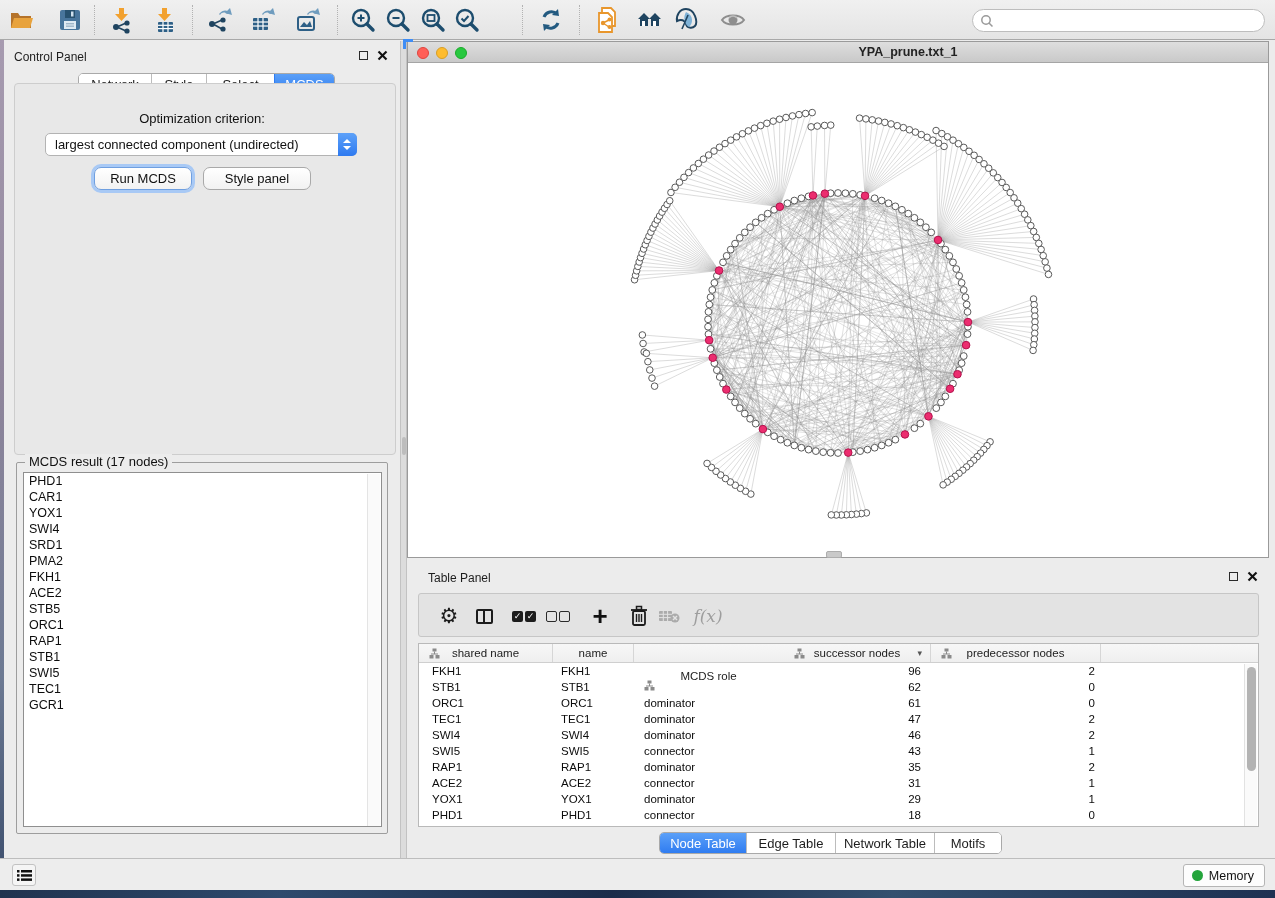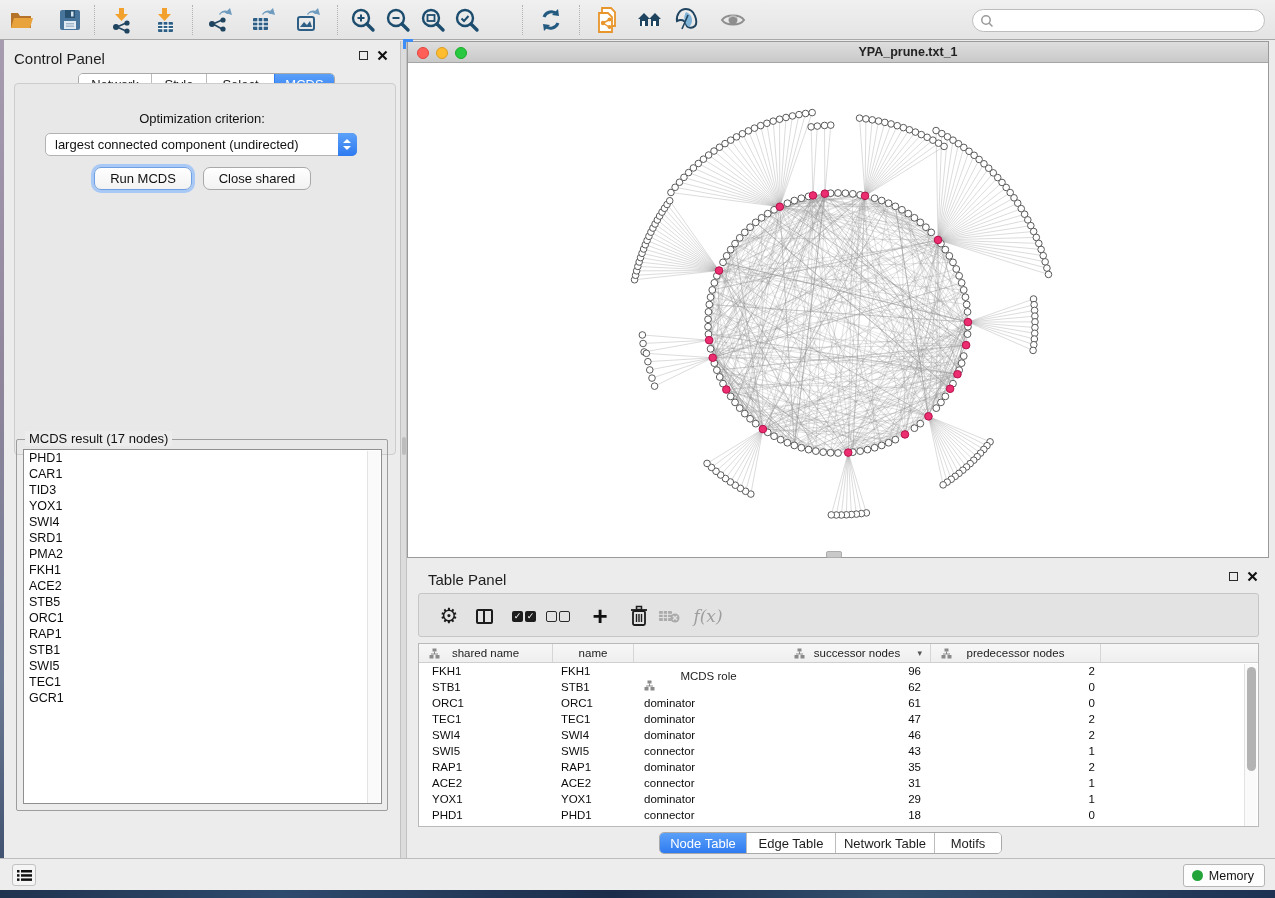--- a/index.html
+++ b/index.html
@@ -17,21 +17,21 @@
   .toolbar { position:absolute; left:0; top:0; width:1275px; height:40px;
              background:linear-gradient(180deg,#f0f0f0,#e4e4e4); border-bottom:1px solid #a8a8a8; }
   .tb-icon { position:absolute; top:4px; width:32px; height:32px; display:flex; align-items:center; justify-content:center; cursor:pointer; }
   .tb-sep { position:absolute; top:5px; height:30px; width:0; border-left:1px dotted #b2b2b2; }
   .search-wrap { position:absolute; left:972px; top:9px; width:293px; height:23px; background:#fff;
                  border:1px solid #bdbdbd; border-radius:12px; display:flex; align-items:center; padding-left:7px; }
   .search-input { border:none; outline:none; background:transparent; font-size:12px; width:250px; margin-left:5px; }
 
   
   .control-panel { position:absolute; left:4px; top:41px; width:396px; height:817px; background:#ececec; }
-  .panel-title { position:absolute; left:10px; top:9px; font-size:15px; color:#1d1d1d; }
+  .panel-title { position:absolute; left:10px; top:9px; font-size:12px; color:#1d1d1d; }
   .panel-ctrls { position:absolute; right:12px; top:9px; display:flex; gap:9px; align-items:center; }
   .float-box { width:9px; height:9px; border:1.5px solid #2a2a2a; cursor:pointer; }
   .cp-tabs { position:absolute; left:74px; top:32px; display:flex; height:22px;
              border:1px solid #a9a9a9; border-radius:5px; overflow:hidden; background:#fff; }
   .cp-tab { display:flex; align-items:center; justify-content:center; font-size:13px; color:#1d1d1d;
             background:#fff; cursor:pointer; border-left:1px solid #bcbcbc; }
   .cp-tab:first-child { border-left:none; }
   .cp-tab.active { background:linear-gradient(180deg,#5ba0f8,#2f7cf1); color:#fff; border-left-color:#2f7cf1; }
   .cp-content { position:absolute; left:10px; top:42px; width:382px; height:372px;
                 background:#e8e8e8; border:1px solid #cdcdcd; border-radius:4px; }
@@ -41,21 +41,21 @@
   .dropdown-text { font-size:13px; color:#111; padding-left:9px; flex:1; white-space:nowrap; }
   .dropdown-stepper { width:22px; height:23px; margin:-1px; background:linear-gradient(180deg,#5da1f9,#2e7af0);
                       border-radius:0 5px 5px 0; display:flex; flex-direction:column; align-items:center; justify-content:center; gap:3px; }
   .chev-up { width:0; height:0; border-left:4px solid transparent; border-right:4px solid transparent; border-bottom:4px solid #fff; }
   .chev-dn { width:0; height:0; border-left:4px solid transparent; border-right:4px solid transparent; border-top:4px solid #fff; }
   .cp-btn { position:absolute; top:126px; height:23px; background:linear-gradient(180deg,#ffffff,#f2f2f2);
             border:1px solid #a9a9a9; border-radius:7px; font-size:13px; color:#111;
             display:flex; align-items:center; justify-content:center; cursor:pointer; }
   .btn-run { left:90px; width:98px; box-shadow:0 0 0 3px #a8c9f5; border-color:#6f9fe0; }
   .btn-close { left:199px; width:108px; }
-  .result-group { position:absolute; left:12px; top:398px; width:372px; height:372px;
+  .result-group { position:absolute; left:12px; top:421px; width:372px; height:372px;
                   border:1px solid #9d9d9d; border-radius:2px; }
   .result-legend { position:absolute; left:8px; top:-9px; background:#ececec; padding:0 4px; font-size:13px; color:#111; }
   .result-list { position:absolute; left:6px; top:9px; width:359px; height:355px; background:#fff;
                  border:1px solid #8f8f8f; overflow:hidden; }
   .result-scroll { position:absolute; right:1px; top:1px; width:13px; height:353px; background:#fafafa; border-left:1px solid #e4e4e4; }
   .result-item { font-size:12.5px; color:#0d0d0d; line-height:16px; padding-left:5px; cursor:default; }
 
   
   .v-divider { position:absolute; left:400px; top:41px; width:7px; height:817px; background:#dcdcdc;
                border-left:1px solid #c2c2c2; border-right:1px solid #c2c2c2; }
@@ -306,28 +306,27 @@
     <div class="cp-content"></div>
     <div class="opt-label">Optimization criterion:</div>
     <div class="dropdown">
       <span class="dropdown-text">largest connected component (undirected)</span>
       <span class="dropdown-stepper">
           <span class="chev-up"></span>
           <span class="chev-dn"></span>
         </span>
     </div>
     <div class="cp-btn btn-run">Run MCDS</div>
-    <div class="cp-btn btn-close">Close shared</div>
+    <div class="cp-btn btn-close">Style panel</div>
     <div class="result-group">
       <div class="result-legend">MCDS result (17 nodes)</div>
       <div class="result-list">
         <div>
             <div class="result-item">PHD1</div>
             <div class="result-item">CAR1</div>
-            <div class="result-item">TID3</div>
             <div class="result-item">YOX1</div>
             <div class="result-item">SWI4</div>
             <div class="result-item">SRD1</div>
             <div class="result-item">PMA2</div>
             <div class="result-item">FKH1</div>
             <div class="result-item">ACE2</div>
             <div class="result-item">STB5</div>
             <div class="result-item">ORC1</div>
             <div class="result-item">RAP1</div>
             <div class="result-item">STB1</div>

